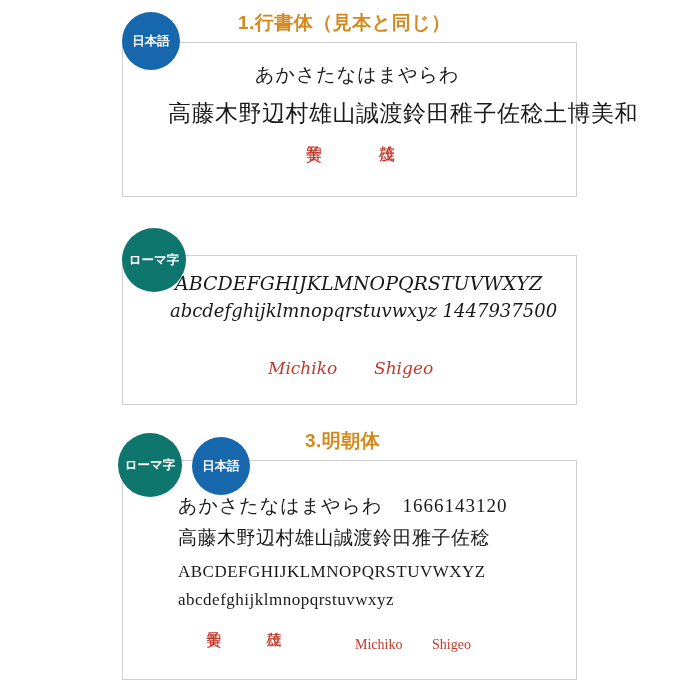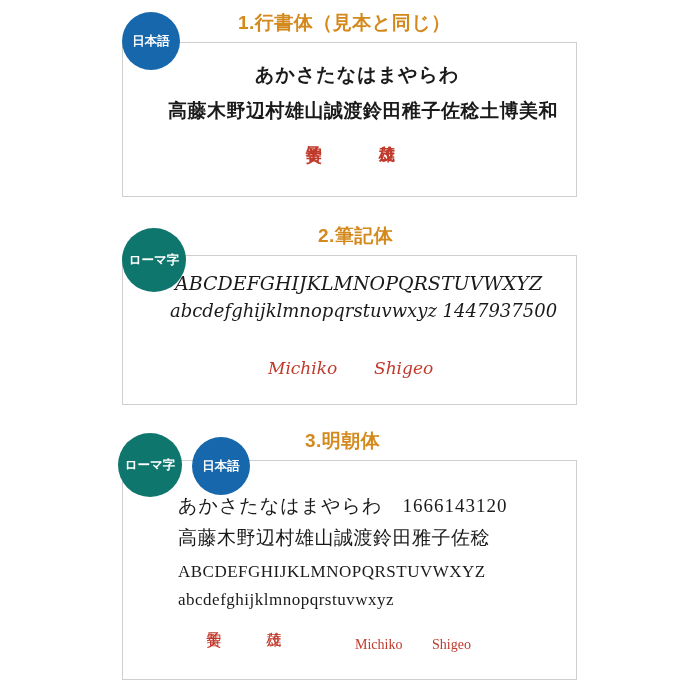--- a/index.html
+++ b/index.html
@@ -63,21 +63,21 @@
   .red-name {
     position: absolute;
     white-space: nowrap;
     color: #c0392b;
     text-align: right;
   }
 
   
   .jp-brush {
     font-family: "DejaVu Serif", serif;
-    font-weight: bold;
+    font-weight: normal;
   }
   .script {
     font-family: "DejaVu Serif", serif;
     font-style: italic;
   }
   .mincho {
     font-family: "Liberation Serif", serif;
   }
   .vertical {
     writing-mode: vertical-rl;
@@ -85,21 +85,21 @@
     white-space: nowrap;
     line-height: 1.05;
   }
 
   
   #sec1 { top: 0; height: 210px; }
   #sec1 .panel { left: 122px; top: 42px; width: 455px; height: 155px; }
   #sec1 .title { left: 238px; top: 10px; font-size: 19px; }
   #sec1 .badge { left: 122px; top: 12px; width: 58px; height: 58px; font-size: 12.5px; }
   #s1-line1 { left: 255px; top: 62px; font-size: 19px; letter-spacing: 1px; }
-  #s1-line2 { left: 168px; top: 98px; font-size: 19px; letter-spacing: 0.5px; }
+  #s1-line2 { left: 168px; top: 98px; font-size: 23px; letter-spacing: 0.5px; }
   #s1-name1 { left: 305px; top: 133px; font-size: 16px; }
   #s1-name2 { left: 378px; top: 133px; font-size: 16px; }
 
   
   #sec2 { top: 210px; height: 205px; }
   #sec2 .panel { left: 122px; top: 45px; width: 455px; height: 150px; }
   #sec2 .title { left: 318px; top: 13px; font-size: 19px; }
   #sec2 .badge { left: 122px; top: 18px; width: 64px; height: 64px; font-size: 12.5px; }
   #s2-line1 { left: 175px; top: 62px; font-size: 19px; }
   #s2-line2 { left: 170px; top: 90px; font-size: 18px; }
@@ -133,21 +133,20 @@
 
     <div class="sample-line jp-brush" id="s1-line1">あかさたなはまやらわ</div>
     <div class="sample-line jp-brush" id="s1-line2">高藤木野辺村雄山誠渡鈴田稚子佐稔土博美和</div>
 
     <div class="red-name jp-brush vertical" id="s1-name1">美智子</div>
     <div class="red-name jp-brush vertical" id="s1-name2">茂雄</div>
   </div>
 
   <div class="section" id="sec2">
     <div class="panel"></div>
-    <div class="title">2.筆記体</div>
     <div class="badge red">ローマ字</div>
 
     <div class="sample-line script" id="s2-line1">ABCDEFGHIJKLMNOPQRSTUVWXYZ</div>
     <div class="sample-line script" id="s2-line2">abcdefghijklmnopqrstuvwxyz 1447937500</div>
 
     <div class="red-name script" id="s2-name1">Michiko</div>
     <div class="red-name script" id="s2-name2">Shigeo</div>
   </div>
 
   <div class="section" id="sec3">

